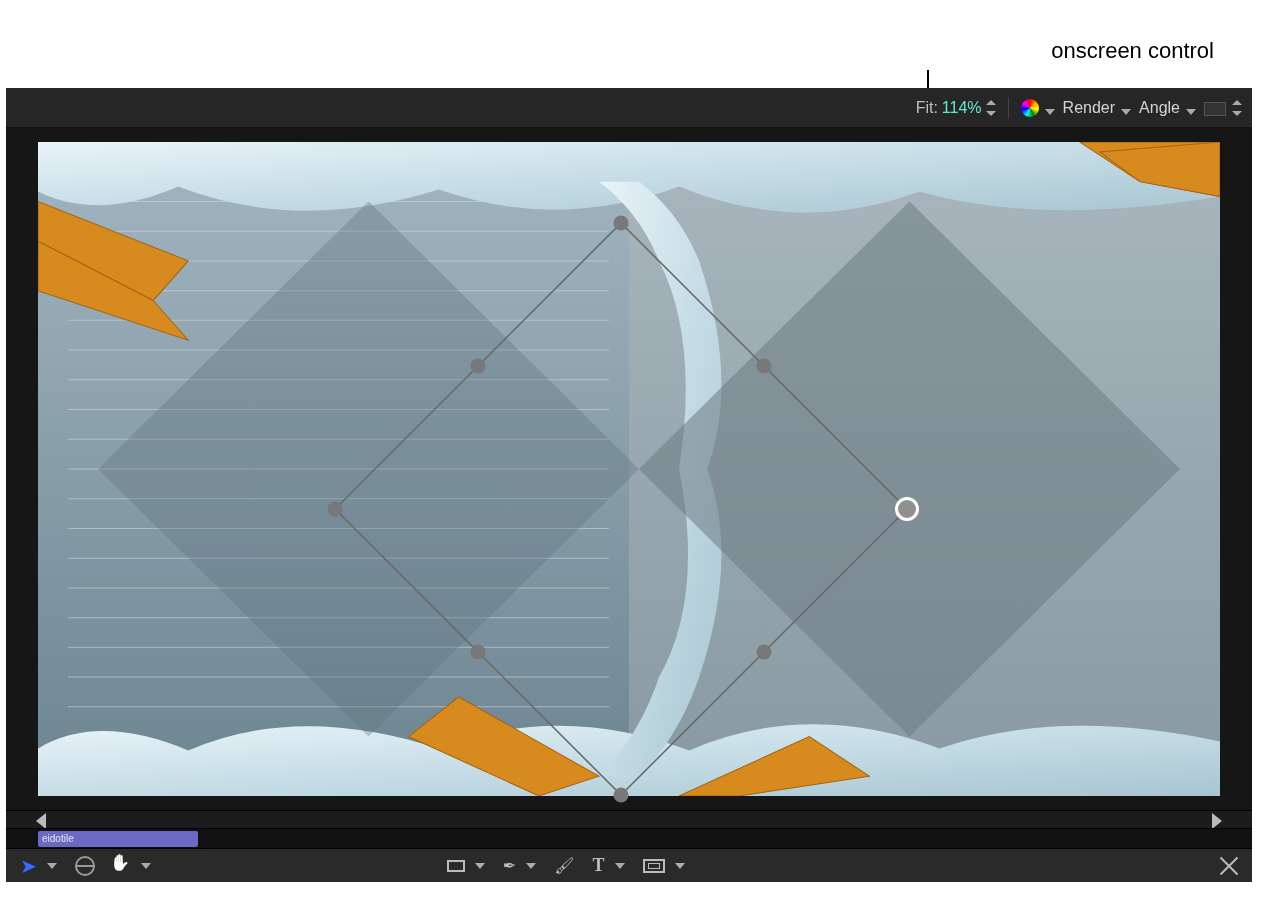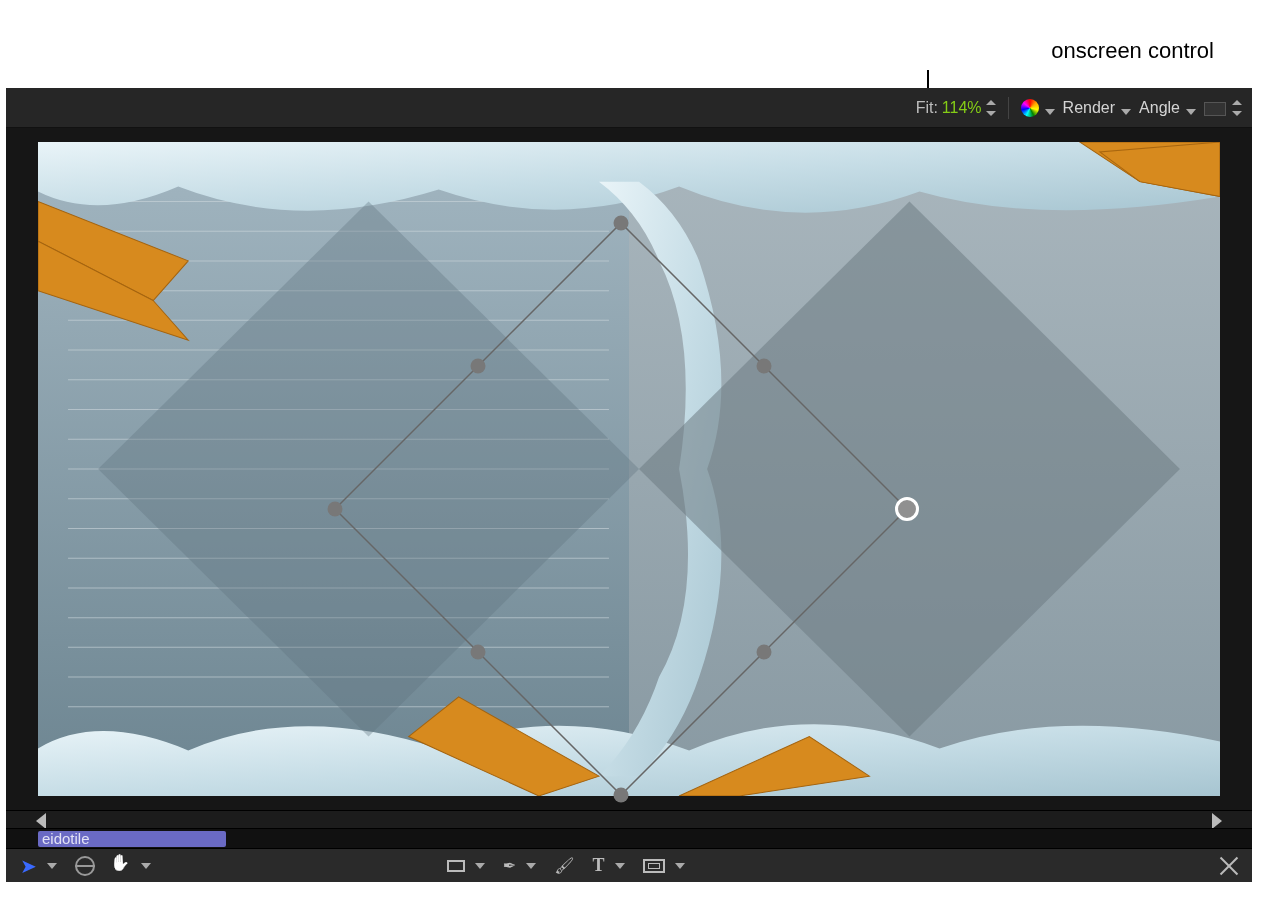--- a/index.html
+++ b/index.html
@@ -45,21 +45,21 @@
       border-bottom: 1px solid #111;
       display: flex;
       align-items: center;
       justify-content: flex-end;
       padding: 0 10px;
       gap: 8px;
       color: #ccc;
       font-size: 16px;
     }
     .zoom-group { display: flex; align-items: center; gap: 4px; color: #bdbdbd; }
-    .zoom-group .val { color: #84cc16; }
+    .zoom-group .val { color: #5eead4; }
     .updown {
       width: 10px; height: 16px; position: relative; display:inline-block;
     }
     .updown::before, .updown::after {
       content:""; position:absolute; left:0; border-left:5px solid transparent; border-right:5px solid transparent;
     }
     .updown::before { top:0; border-bottom:5px solid #aaa; }
     .updown::after { bottom:0; border-top:5px solid #aaa; }
     .color-circle {
       width: 18px; height: 18px; border-radius: 50%;
@@ -115,22 +115,22 @@
     }
     .marker-in { left:30px; }
     .marker-out { right:30px; }
     .marker-in::before, .marker-out::before {
       content:""; position:absolute; top:2px; width:0; height:0;
     }
     .marker-in::before { left:0; border-left:0; border-top:8px solid transparent; border-bottom:8px solid transparent; border-right:10px solid #bbb;}
     .marker-out::before { right:0; border-top:8px solid transparent; border-bottom:8px solid transparent; border-left:10px solid #bbb;}
     .clip-strip { height:20px; background:#111; position:relative; border-top:1px solid #000;}
     .clip {
-      position:absolute; left:32px; top:2px; height:16px; width:188px;
-      background:#6a6ac4; color:#e2e2f5; font-size:15px; line-height:16px;
+      position:absolute; left:32px; top:2px; height:16px; width:160px;
+      background:#6a6ac4; color:#e2e2f5; font-size:10px; line-height:16px;
       padding-left:4px; border-radius:2px; overflow:hidden;
     }
     
     .bottom-toolbar {
       height: 34px; background: #2a2a2a; border-top:1px solid #000;
       display:flex; align-items:center; padding:0 14px; gap:18px; color:#bbb;
     }
     .bt-group { display:flex; align-items:center; gap:10px; }
     .arrow-tool { color:#3a6aff; font-size:20px; line-height:1; }
     .bt-spacer-flex { flex:1; }

